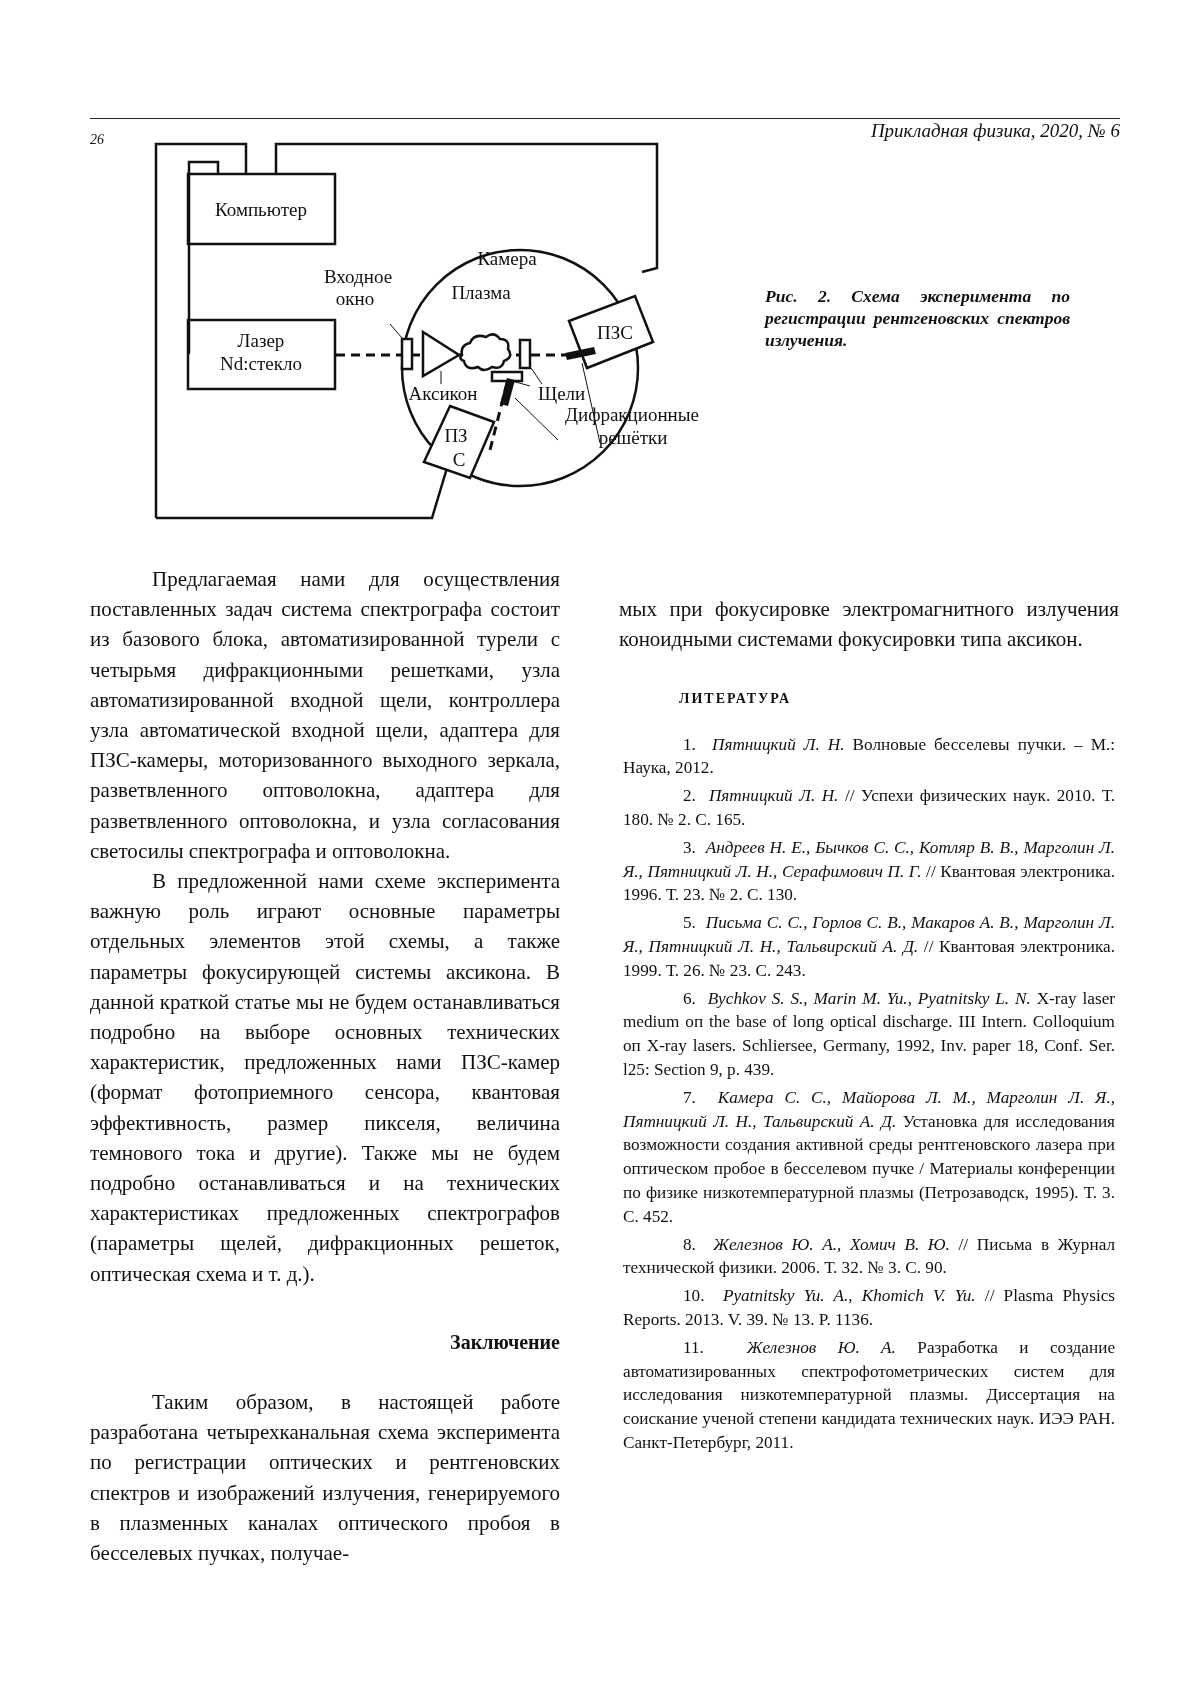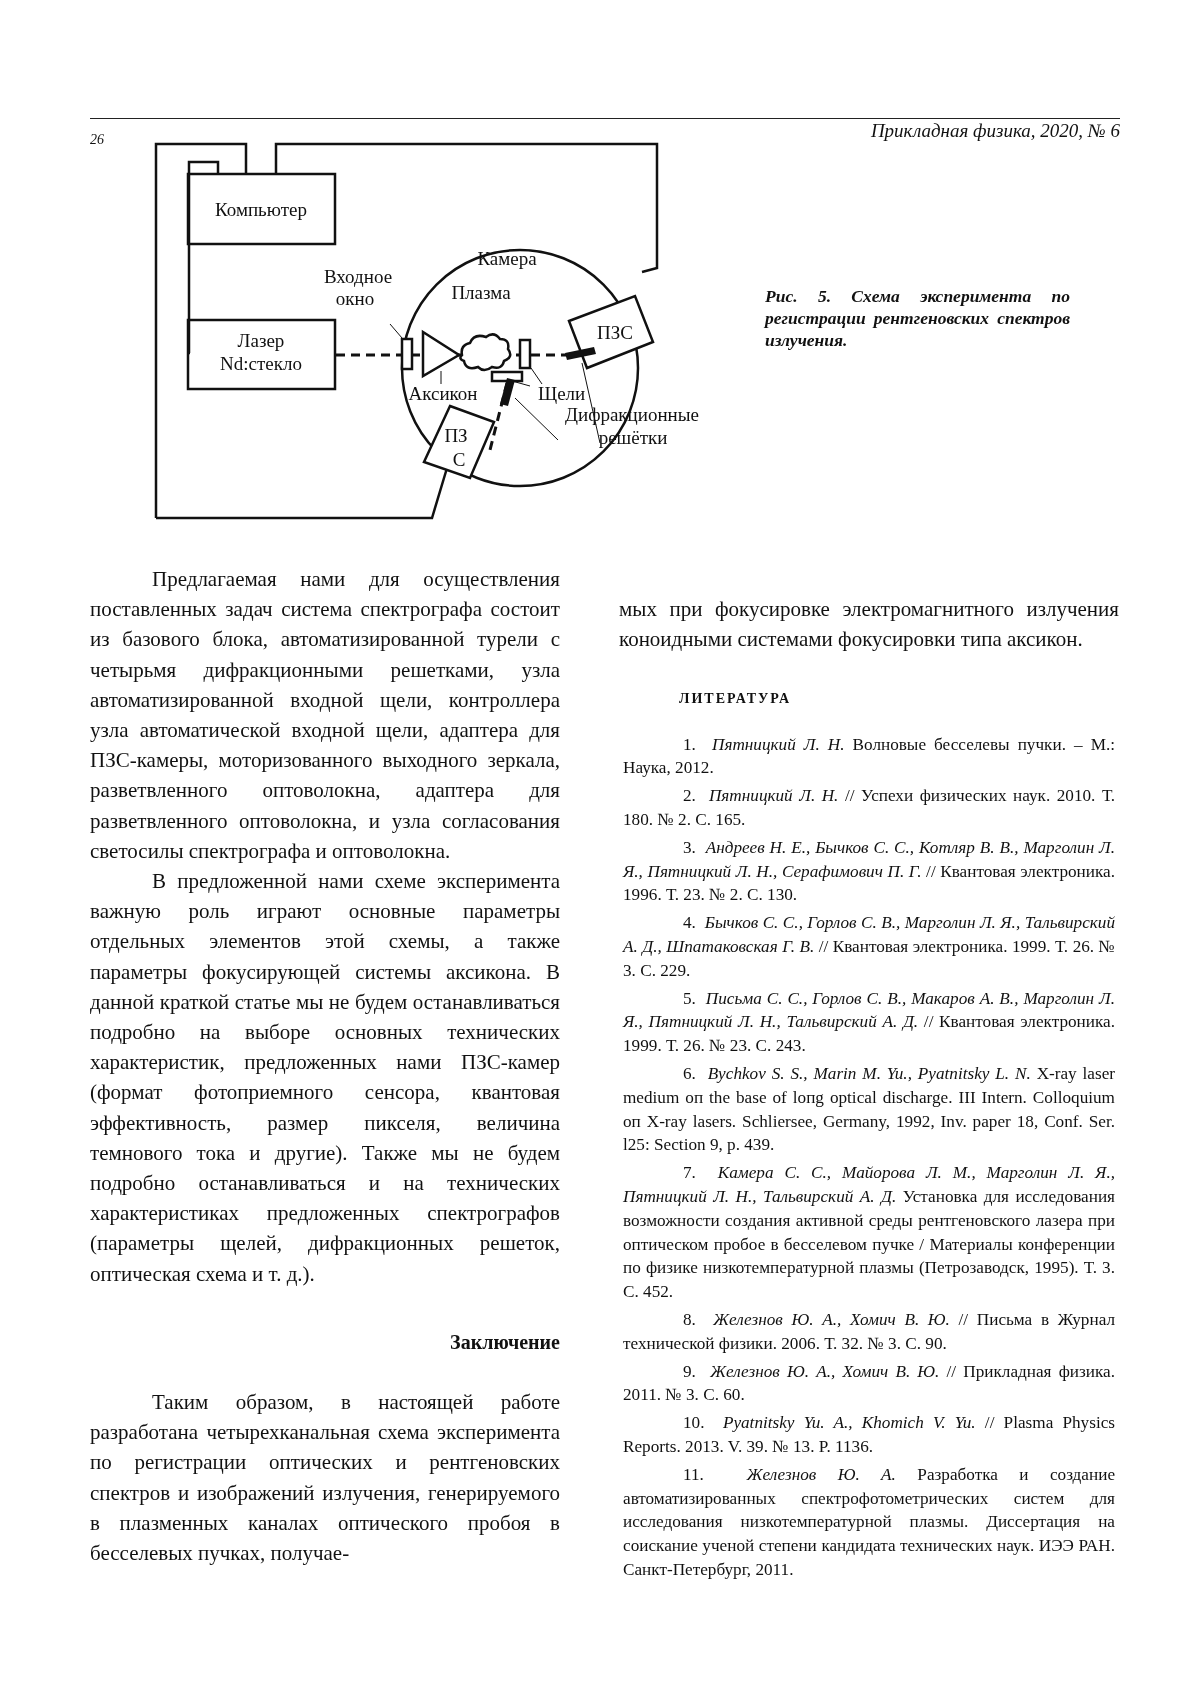--- a/index.html
+++ b/index.html
@@ -84,38 +84,36 @@
   <text class="dlabel" x="331" y="171" text-anchor="middle">Плазма</text>
   <text class="dlabel" x="293" y="272" text-anchor="middle">Аксикон</text>
   <text class="dlabel" x="388" y="272">Щели</text>
   <text class="dlabel" x="465" y="211" text-anchor="middle">ПЗС</text>
   <text class="dlabel" x="306" y="314" text-anchor="middle">ПЗ</text>
   <text class="dlabel" x="309" y="338" text-anchor="middle">С</text>
   <text class="dlabel" x="482" y="293" text-anchor="middle" font-size="17">Дифракционные</text>
   <text class="dlabel" x="483" y="316" text-anchor="middle" font-size="17">решётки</text>
 </svg>
 
-<div class="caption">Рис. 5. Схема эксперимента по регистрации рентгеновских спектров излучения.</div>
+<div class="caption">Рис. 2. Схема эксперимента по регистрации рентгеновских спектров излучения.</div>
 
 <div class="col col-left">
   <p class="indent">Предлагаемая нами для осуществления поставленных задач система спектрографа состоит из базового блока, автоматизированной турели с четырьмя дифракционными решетками, узла автоматизированной входной щели, контроллера узла автоматической входной щели, адаптера для ПЗС-камеры, моторизованного выходного зеркала, разветвленного оптоволокна, адаптера для разветвленного оптоволокна, и узла согласования светосилы спектрографа и оптоволокна.</p>
   <p class="indent">В предложенной нами схеме эксперимента важную роль играют основные параметры отдельных элементов этой схемы, а также параметры фокусирующей системы аксикона. В данной краткой статье мы не будем останавливаться подробно на выборе основных технических характеристик, предложенных нами ПЗС-камер (формат фотоприемного сенсора, квантовая эффективность, размер пикселя, величина темнового тока и другие). Также мы не будем подробно останавливаться и на технических характеристиках предложенных спектрографов (параметры щелей, дифракционных решеток, оптическая схема и т. д.).</p>
   <p class="h-concl">Заключение</p>
   <p class="indent">Таким образом, в настоящей работе разработана четырехканальная схема эксперимента по регистрации оптических и рентгеновских спектров и изображений излучения, генерируемого в плазменных каналах оптического пробоя в бесселевых пучках, получае-</p>
 </div>
 
 <div class="col col-right">
   <p>мых при фокусировке электромагнитного излучения коноидными системами фокусировки типа аксикон.</p>
   <p class="h-lit">ЛИТЕРАТУРА</p>
   <div class="refs" id="refs">
       <p class="ref"><span>1.&nbsp; </span><span class="au">Пятницкий Л. Н.</span><span> Волновые бесселевы пучки. – М.: Наука, 2012.</span></p>
       <p class="ref"><span>2.&nbsp; </span><span class="au">Пятницкий Л. Н.</span><span> // Успехи физических наук. 2010. Т. 180. № 2. С. 165.</span></p>
       <p class="ref"><span>3.&nbsp; </span><span class="au">Андреев Н. Е., Бычков С. С., Котляр В. В., Марголин Л. Я., Пятницкий Л. Н., Серафимович П. Г.</span><span> // Квантовая электроника. 1996. Т. 23. № 2. С. 130.</span></p>
-      <p class="ref"><span>4.&nbsp; </span><span class="au">Бычков С. С., Горлов С. В., Марголин Л. Я., Тальвирский А. Д., Шпатаковская Г. В.</span><span> // Квантовая электроника. 1999. Т. 26. № 3. С. 229.</span></p>
       <p class="ref"><span>5.&nbsp; </span><span class="au">Письма С. С., Горлов С. В., Макаров А. В., Марголин Л. Я., Пятницкий Л. Н., Тальвирский А. Д.</span><span> // Квантовая электроника. 1999. Т. 26. № 23. С. 243.</span></p>
       <p class="ref"><span>6.&nbsp; </span><span class="au">Bychkov S. S., Marin M. Yu., Pyatnitsky L. N.</span><span> X-ray laser medium оп the base of loпg optical discharge. III Intern. Colloquium оп X-ray lasers. Schliersee, Germany, 1992, Inv. paper 18, Conf. Ser. l25: Section 9, p. 439.</span></p>
       <p class="ref"><span>7.&nbsp; </span><span class="au">Камера С. С., Майорова Л. М., Марголин Л. Я., Пятницкий Л. Н., Тальвирский А. Д.</span><span> Установка для исследования возможности создания активной среды рентгеновского лазера при оптическом пробое в бесселевом пучке / Материалы конференции по физике низкотемпературной плазмы (Петрозаводск, 1995). Т. 3. С. 452.</span></p>
       <p class="ref"><span>8.&nbsp; </span><span class="au">Железнов Ю. А., Хомич В. Ю.</span><span> // Письма в Журнал технической физики. 2006. Т. 32. № 3. С. 90.</span></p>
-      <p class="ref"><span>9.&nbsp; </span><span class="au">Железнов Ю. А., Хомич В. Ю.</span><span> // Прикладная физика. 2011. № 3. С. 60.</span></p>
       <p class="ref"><span>10.&nbsp; </span><span class="au">Pyatnitsky Yu. A., Khomich V. Yu.</span><span> // Plasma Physics Reports. 2013. V. 39. № 13. P. 1136.</span></p>
       <p class="ref"><span>11.&nbsp; </span><span class="au">Железнов Ю. А.</span><span> Разработка и создание автоматизированных спектрофотометрических систем для исследования низкотемпературной плазмы. Диссертация на соискание ученой степени кандидата технических наук. ИЭЭ РАН. Санкт-Петербург, 2011.</span></p>
     </div>
 </div>
 
 </body></html>

